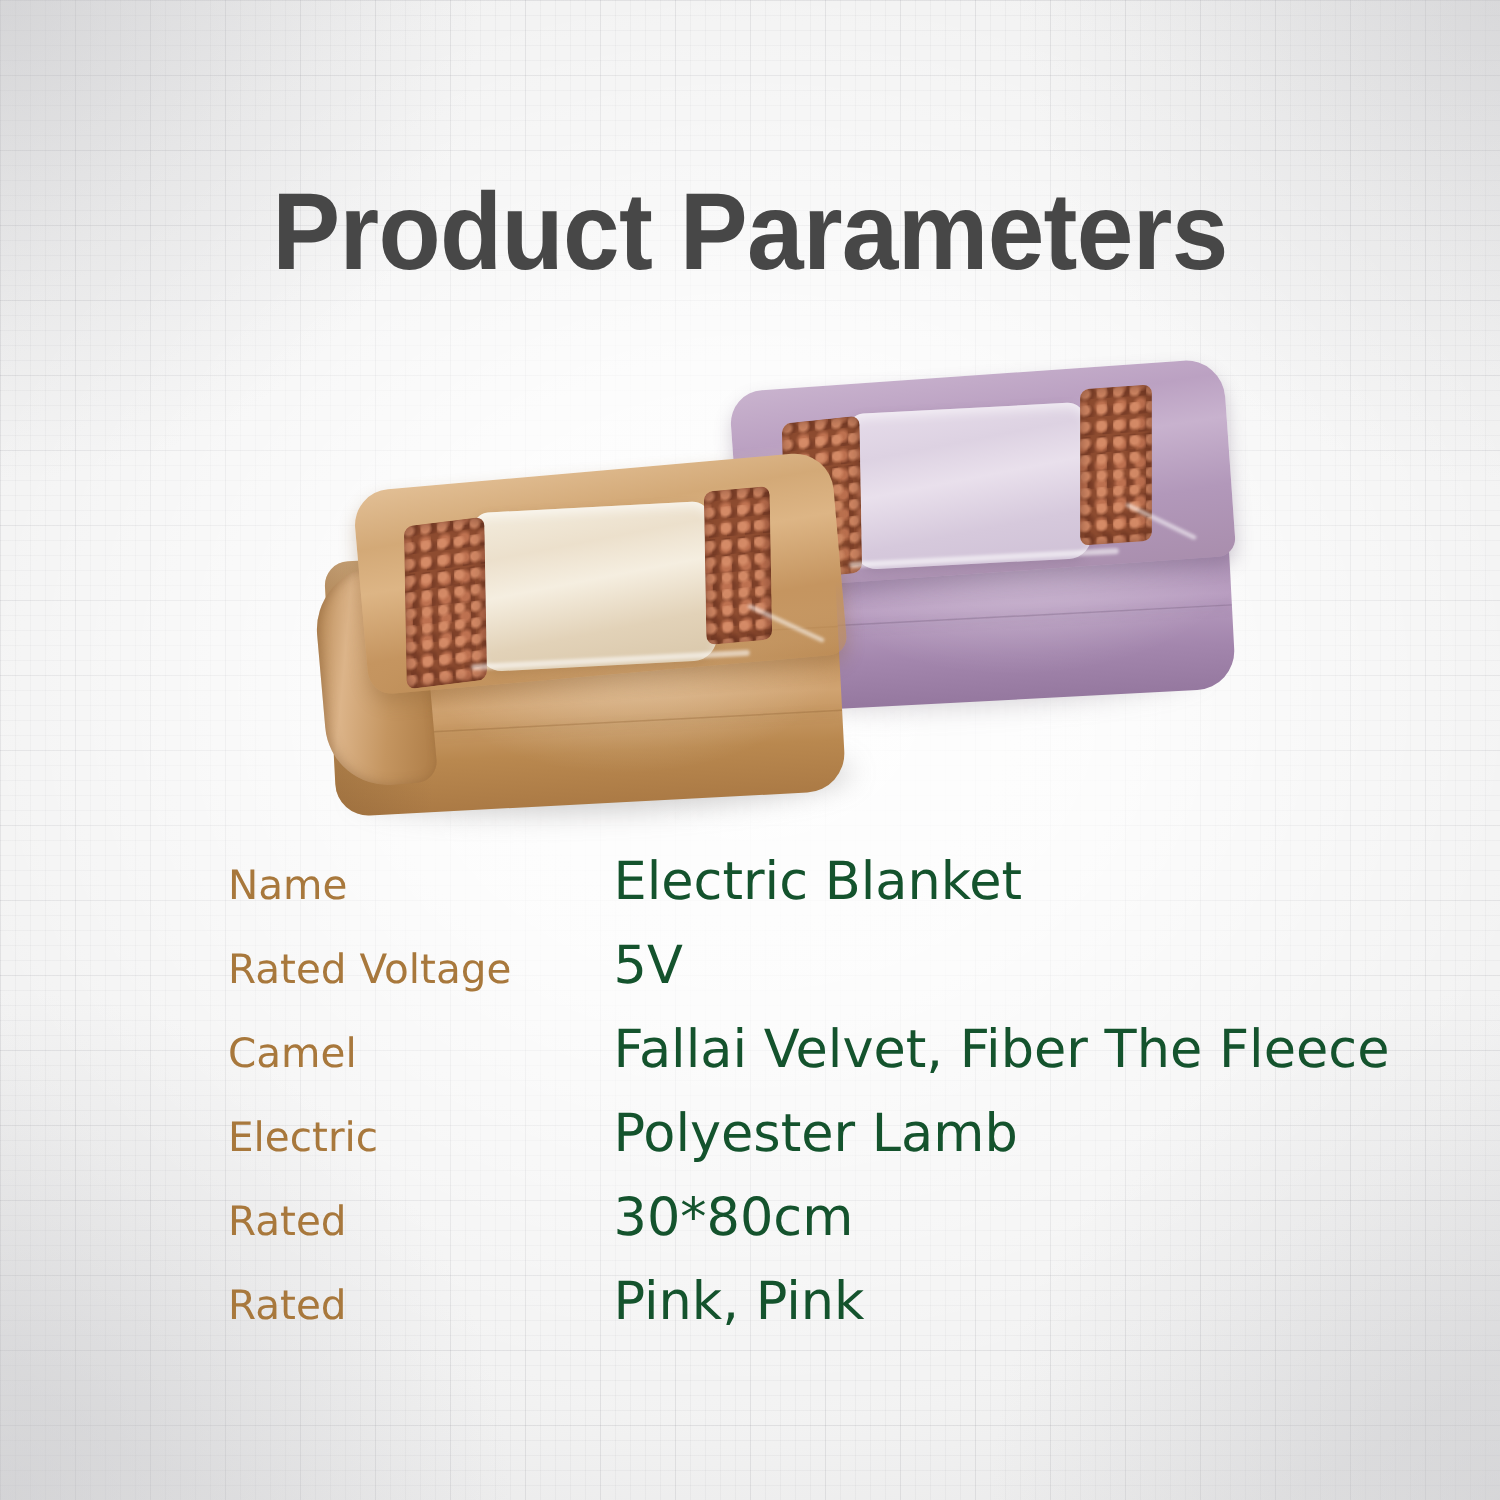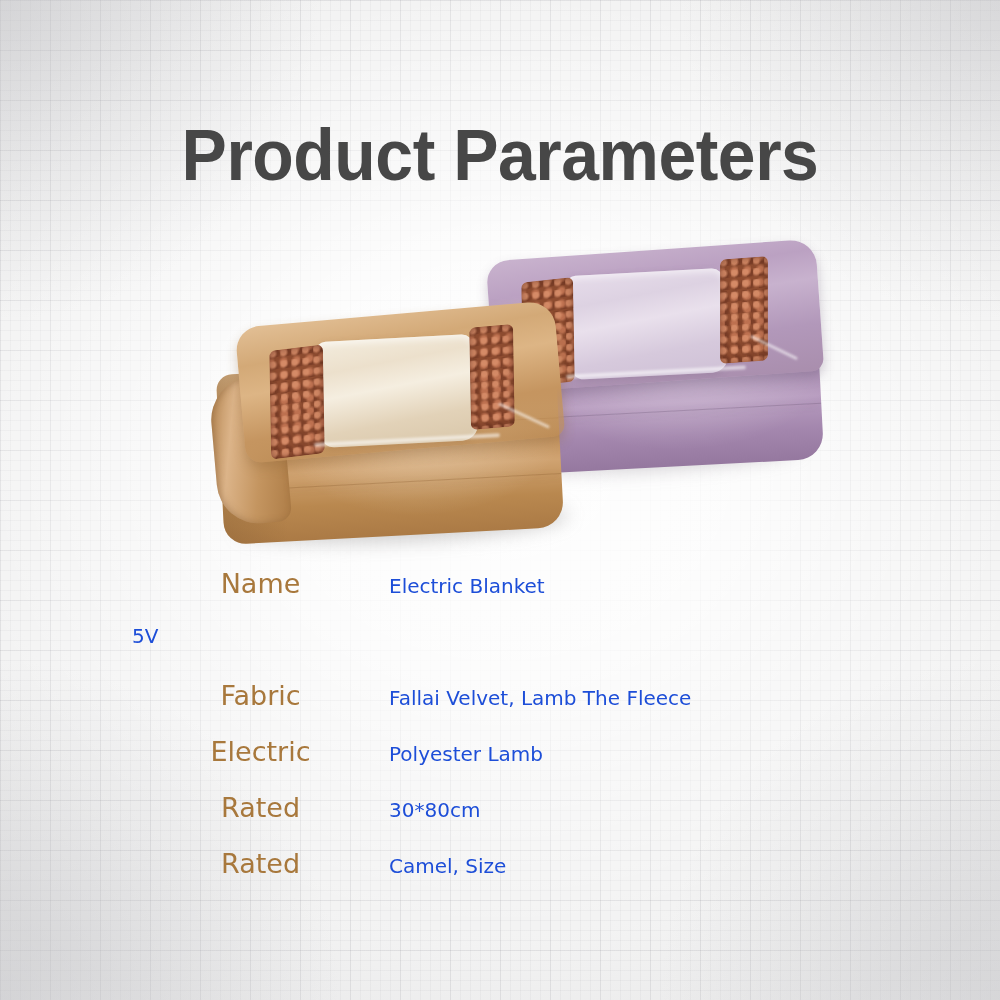--- a/index.html
+++ b/index.html
@@ -160,42 +160,41 @@
 
   .edge-hi {
     position: absolute;
     background: rgba(255,255,255,0.55);
     filter: blur(1px);
   }
 
   
   .spec-table {
     position: absolute;
-    left: 132px;
+    left: 152px;
     top: 568px;
     width: 800px;
-    text-align: center;
   }
   .spec-row {
     display: flex;
     align-items: baseline;
     height: 56px;
   }
   .spec-label {
     width: 257px;
     flex: 0 0 257px;
     font-family: "DejaVu Sans", sans-serif;
     font-size: 27px;
     color: #a8783c;
     white-space: nowrap;
   }
   .spec-value {
     font-family: "DejaVu Sans", sans-serif;
-    font-size: 20px;
-    color: #1d4ed8;
+    font-size: 35px;
+    color: #14532d;
     white-space: nowrap;
   }
 </style>
 </head>
 <body>
 
 <div class="stage">
 
   <div class="grid-layer"></div>
   <div class="vignette-layer"></div>
@@ -335,38 +334,39 @@
   </div>
 
   <div class="spec-table">
 
     <div class="spec-row">
       <div class="spec-label">Name</div>
       <div class="spec-value">Electric Blanket</div>
     </div>
 
     <div class="spec-row">
+      <div class="spec-label">Rated Voltage</div>
       <div class="spec-value">5V</div>
     </div>
 
     <div class="spec-row">
-      <div class="spec-label">Fabric</div>
-      <div class="spec-value">Fallai Velvet, Lamb The Fleece</div>
+      <div class="spec-label">Camel</div>
+      <div class="spec-value">Fallai Velvet, Fiber The Fleece</div>
     </div>
 
     <div class="spec-row">
       <div class="spec-label">Electric</div>
       <div class="spec-value">Polyester Lamb</div>
     </div>
 
     <div class="spec-row">
       <div class="spec-label">Rated</div>
       <div class="spec-value">30*80cm</div>
     </div>
 
     <div class="spec-row">
       <div class="spec-label">Rated</div>
-      <div class="spec-value">Camel, Size</div>
+      <div class="spec-value">Pink, Pink</div>
     </div>
 
   </div>
 
 </div>
 
 </body></html>

